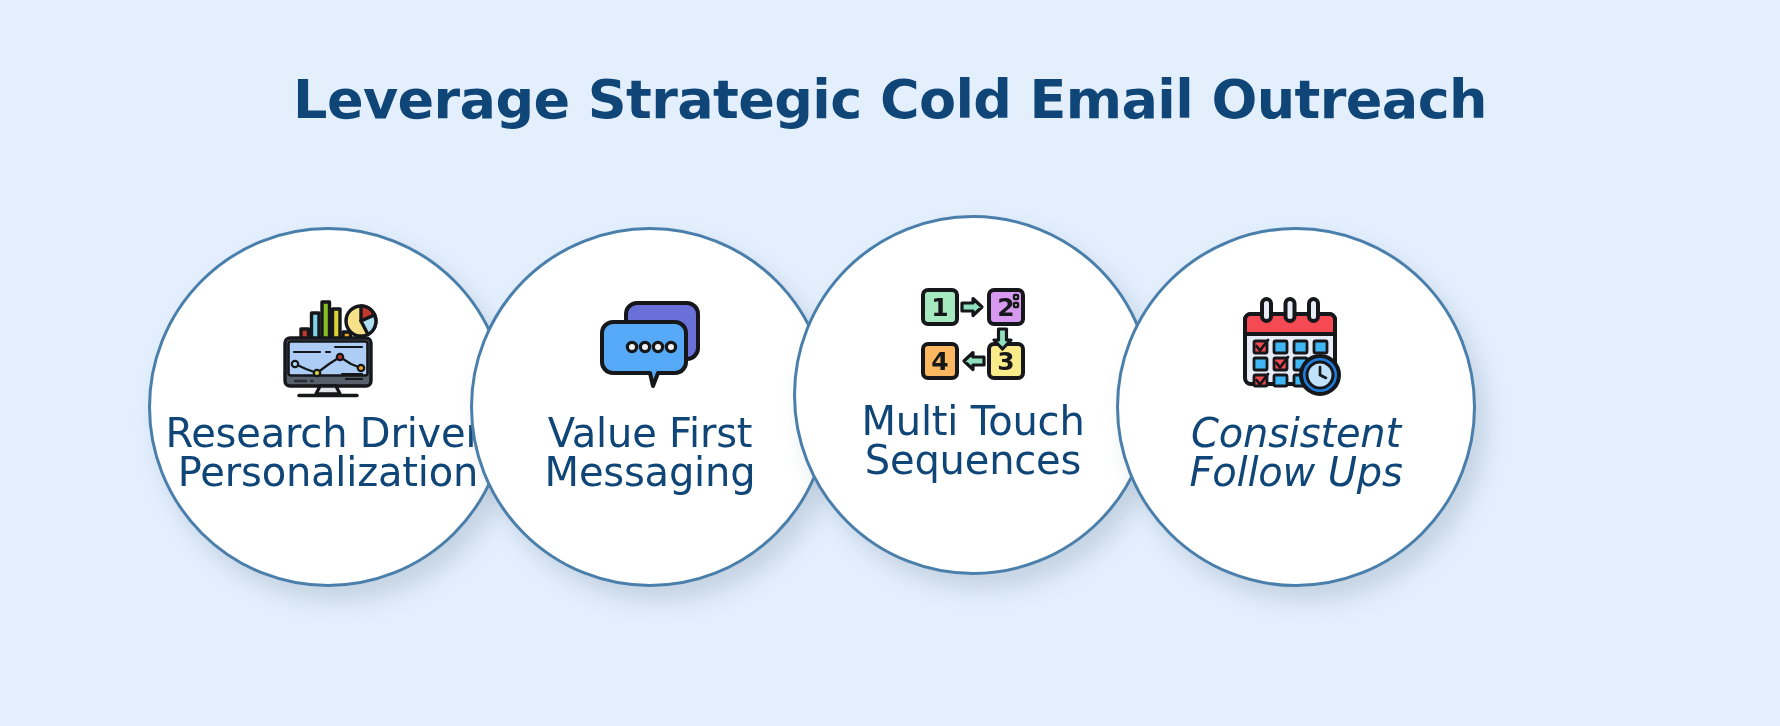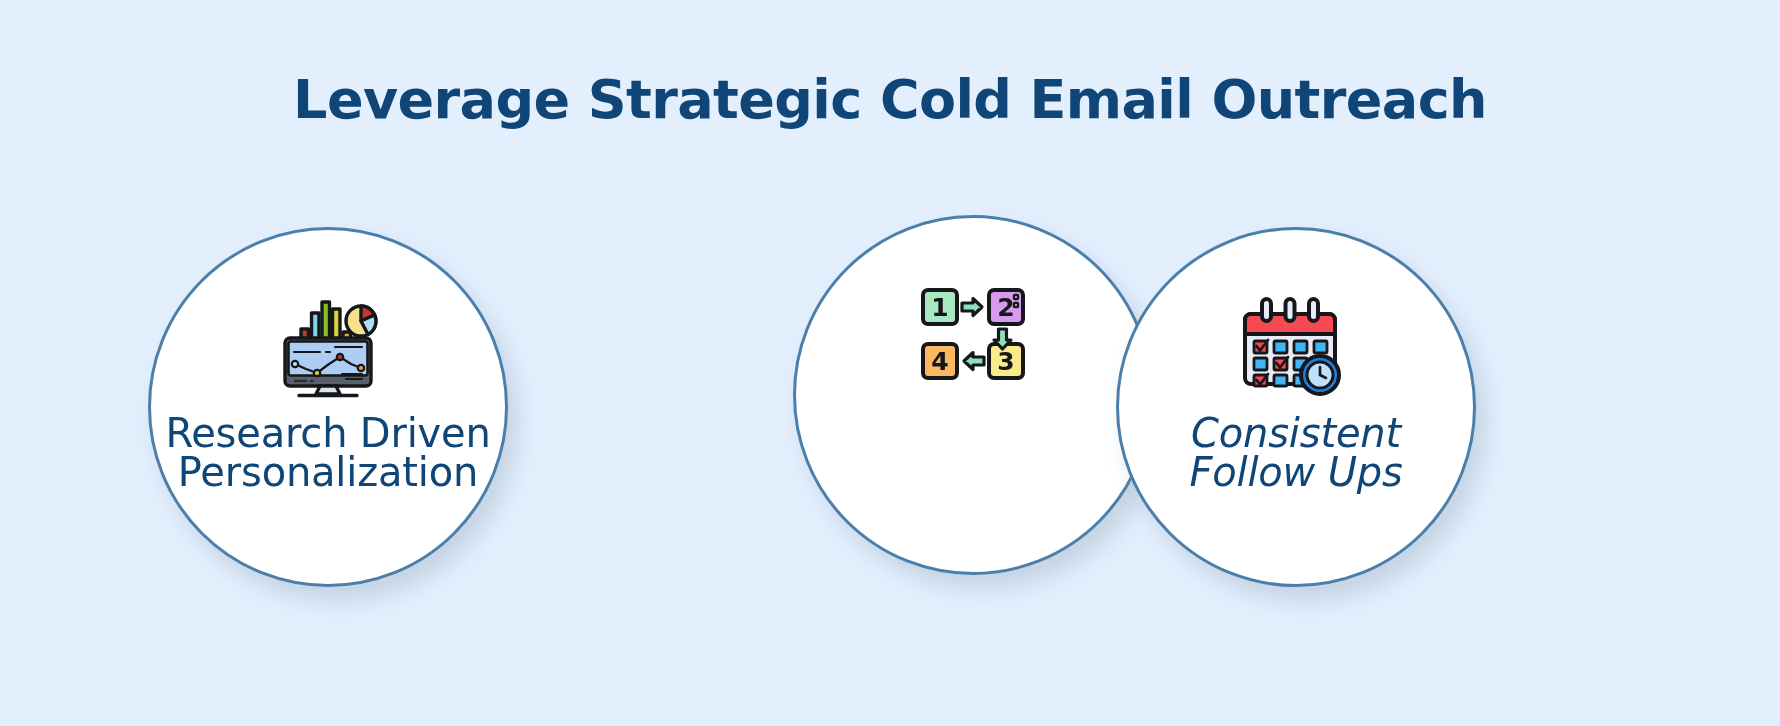--- a/index.html
+++ b/index.html
@@ -131,20 +131,38 @@
           <g stroke="#2b2f35" stroke-width="2.4" stroke-linecap="round">
             <line x1="23" y1="87" x2="34" y2="87"></line>
             <line x1="39" y1="87" x2="40.5" y2="87"></line>
           </g>
         </svg>
       </div>
       <div class="card-label">Research Driven
 Personalization</div>
     </div>
 
+    <div class="circle c2">
+      <div class="icon-wrap">
+        <svg width="108" height="100" viewBox="0 0 108 100" xmlns="http://www.w3.org/2000/svg">
+          <g stroke="#15171a" stroke-width="4" stroke-linejoin="round">
+            <rect x="30" y="7" width="72" height="56" rx="11" fill="#6b6fd8"></rect>
+            <path d="M17 26 h62 a11 11 0 0 1 11 11 v29 a11 11 0 0 1 -11 11 h-17 l-5 13 l-3 -13 h-37 a11 11 0 0 1 -11 -11 v-29 a11 11 0 0 1 11 -11 z" fill="#56a9f7"></path>
+          </g>
+          <g stroke="#15171a" stroke-width="3.2" fill="#f2f2f2">
+            <circle cx="36" cy="51" r="4.6"></circle>
+            <circle cx="49" cy="51" r="4.6"></circle>
+            <circle cx="62" cy="51" r="4.6"></circle>
+            <circle cx="75" cy="51" r="4.6"></circle>
+          </g>
+        </svg>
+      </div>
+      <div class="card-label">Value First
+Messaging</div>
+    </div>
 
     <div class="circle c3">
       <div class="icon-wrap">
         <svg width="112" height="96" viewBox="0 0 112 96" xmlns="http://www.w3.org/2000/svg">
           <g stroke="#15171a" stroke-width="4" stroke-linejoin="round">
             <rect x="6" y="4" width="34" height="34" rx="5" fill="#a6e8bf"></rect>
             <rect x="72" y="4" width="34" height="34" rx="5" fill="#d79af0"></rect>
             <rect x="72" y="58" width="34" height="34" rx="5" fill="#faeb8a"></rect>
             <rect x="6" y="58" width="34" height="34" rx="5" fill="#fbb861"></rect>
           </g>
@@ -159,20 +177,22 @@
             <path d="M45 17 h11 v-4.5 l9 8.5 l-9 8.5 v-4.5 h-11 z"></path>
             <path d="M82 43 h7.5 v11 h4.5 l-8.5 9 l-8.5 -9 h4.5 v-11 z" transform="translate(0,0)"></path>
             <path d="M67 71 h-11 v-4.5 l-9 8.5 l9 8.5 v-4.5 h11 z"></path>
           </g>
           <g stroke="#15171a" stroke-width="2.4" fill="#ffffff">
             <rect x="97" y="9" width="4" height="4" rx="0.8"></rect>
             <rect x="97" y="17" width="4" height="4" rx="0.8"></rect>
           </g>
         </svg>
       </div>
+      <div class="card-label">Multi Touch
+Sequences</div>
     </div>
 
     <div class="circle c4">
       <div class="icon-wrap">
         <svg width="108" height="100" viewBox="0 0 108 100" xmlns="http://www.w3.org/2000/svg">
           <g stroke="#15171a" stroke-width="4" stroke-linejoin="round">
 
             <path d="M9 18 h78 a6 6 0 0 1 6 6 v58 a6 6 0 0 1 -6 6 h-78 a6 6 0 0 1 -6 -6 v-58 a6 6 0 0 1 6 -6 z" fill="#e8ecf7"></path>
 
             <path d="M9 18 h78 a6 6 0 0 1 6 6 v14 h-90 v-14 a6 6 0 0 1 6 -6 z" fill="#f54a53"></path>

